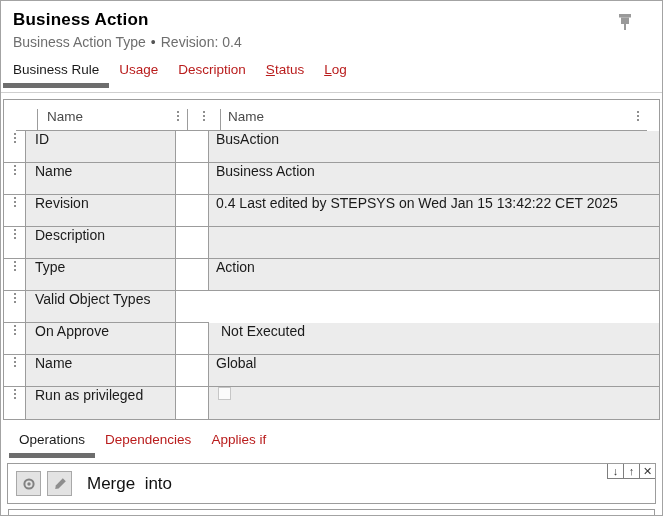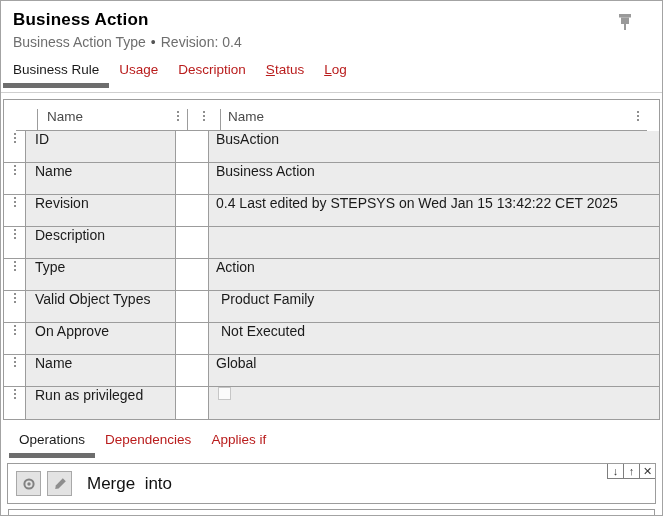--- a/index.html
+++ b/index.html
@@ -204,23 +204,20 @@
           <span class="kebab">
             <span class="dot"></span>
             <span class="dot"></span>
             <span class="dot"></span>
           </span>
         </div>
         <div class="cell name">
           <span class="row-text">Valid Object Types</span>
         </div>
         <div class="cell mid"></div>
-        <div class="cell value">
-          <span class="row-text indent">Product Family</span>
-        </div>
       </div>
       <div class="trow">
         <div class="cell gutter">
           <span class="kebab">
             <span class="dot"></span>
             <span class="dot"></span>
             <span class="dot"></span>
           </span>
         </div>
         <div class="cell name">

